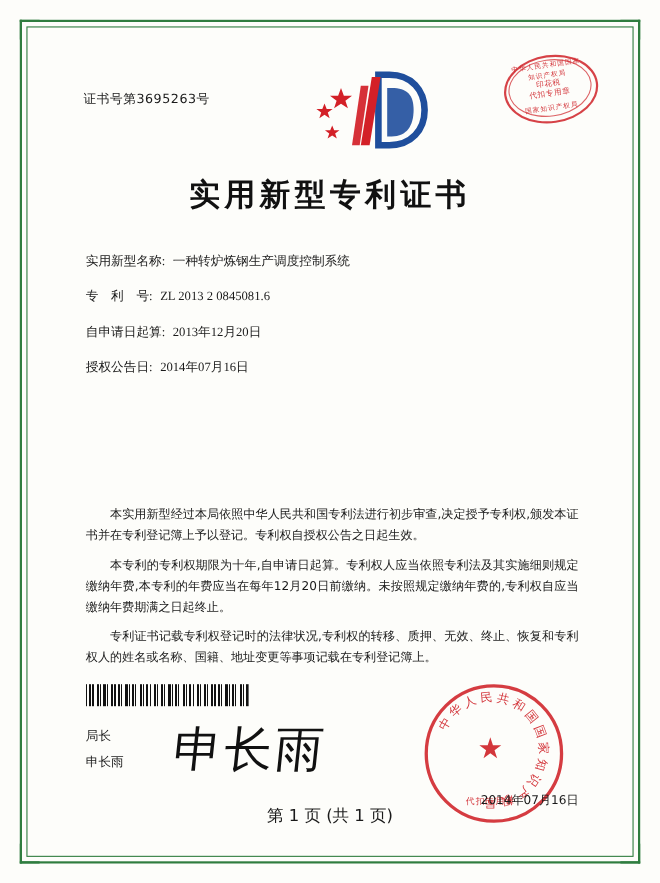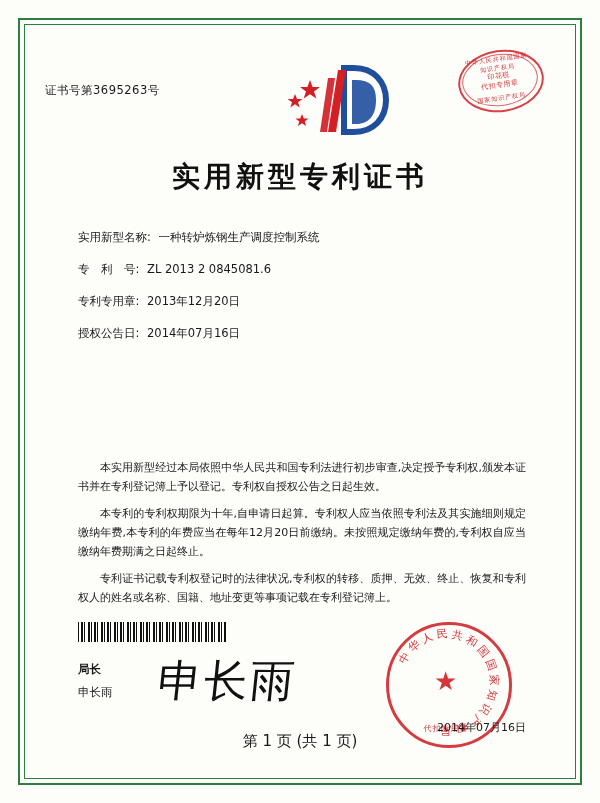--- a/index.html
+++ b/index.html
@@ -49,21 +49,21 @@
     position: absolute;
     left: 40px;
     top: 40px;
     right: 40px;
     bottom: 40px;
   }
 
   
   .cert-no {
     position: absolute;
-    left: 5px;
+    left: 36px;
     top: 43px;
     font-size: 11.5px;
     color: #1a1a1a;
     letter-spacing: 0.5px;
   }
 
   
   .logo {
     position: absolute;
     left: 242px;
@@ -153,20 +153,21 @@
     color: #111;
     font-family: Liberation Mono, monospace;
   }
 
   
   .fields {
     position: absolute;
     left: 38px;
     top: 190px;
     right: 4px;
+    font-family: Liberation Serif, serif;
   }
   .field-row {
     margin-bottom: 17px;
     font-size: 11.5px;
     color: #1a1a1a;
     white-space: nowrap;
   }
   .field-label {
     display: inline-block;
     color: #1a1a1a;
@@ -208,21 +209,20 @@
         #111 10px, #111 12px, transparent 12px, transparent 13px);
   }
 
   
   .sig-label {
     position: absolute;
     left: 38px;
     top: 622px;
     font-size: 11.5px;
     color: #1a1a1a;
-    font-weight: bold;
   }
   .sig-name {
     position: absolute;
     left: 38px;
     top: 645px;
     font-size: 11.5px;
     color: #1a1a1a;
   }
   .handwriting {
     position: absolute;
@@ -349,21 +349,21 @@
     <div class="fields">
       <div class="field-row">
         <span class="field-label">实用新型名称:</span>
         <span class="field-value">一种转炉炼钢生产调度控制系统</span>
       </div>
       <div class="field-row">
         <span class="field-label">专　利　号:</span>
         <span class="field-value">ZL 2013 2 0845081.6</span>
       </div>
       <div class="field-row">
-        <span class="field-label">专利专用章:</span>
+        <span class="field-label">自申请日起算:</span>
         <span class="field-value">2013年12月20日</span>
       </div>
       <div class="field-row">
         <span class="field-label">授权公告日:</span>
         <span class="field-value">2014年07月16日</span>
       </div>
     </div>
 
     <div class="body-text">
       <p>本实用新型经过本局依照中华人民共和国专利法进行初步审查,决定授予专利权,颁发本证书并在专利登记簿上予以登记。专利权自授权公告之日起生效。</p>

